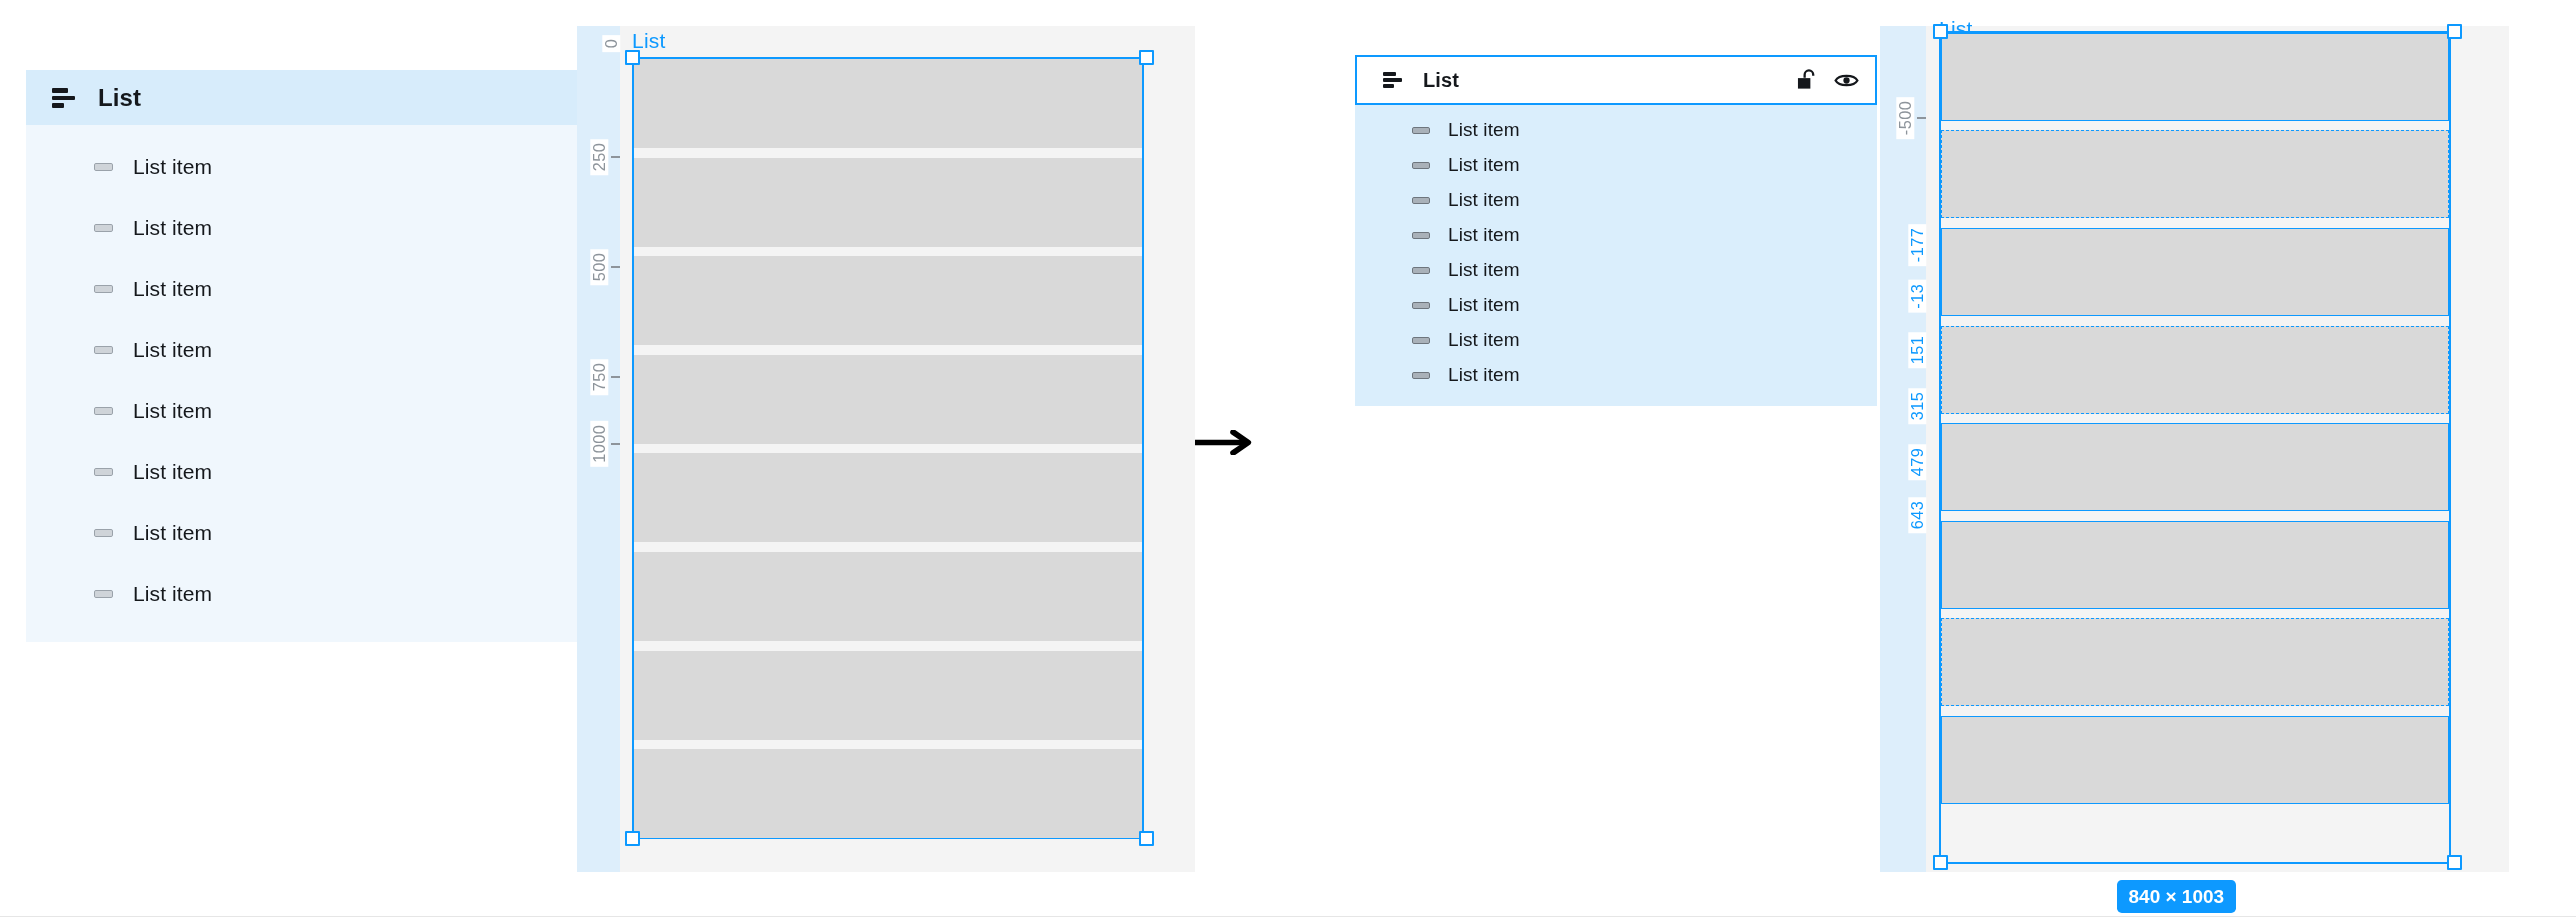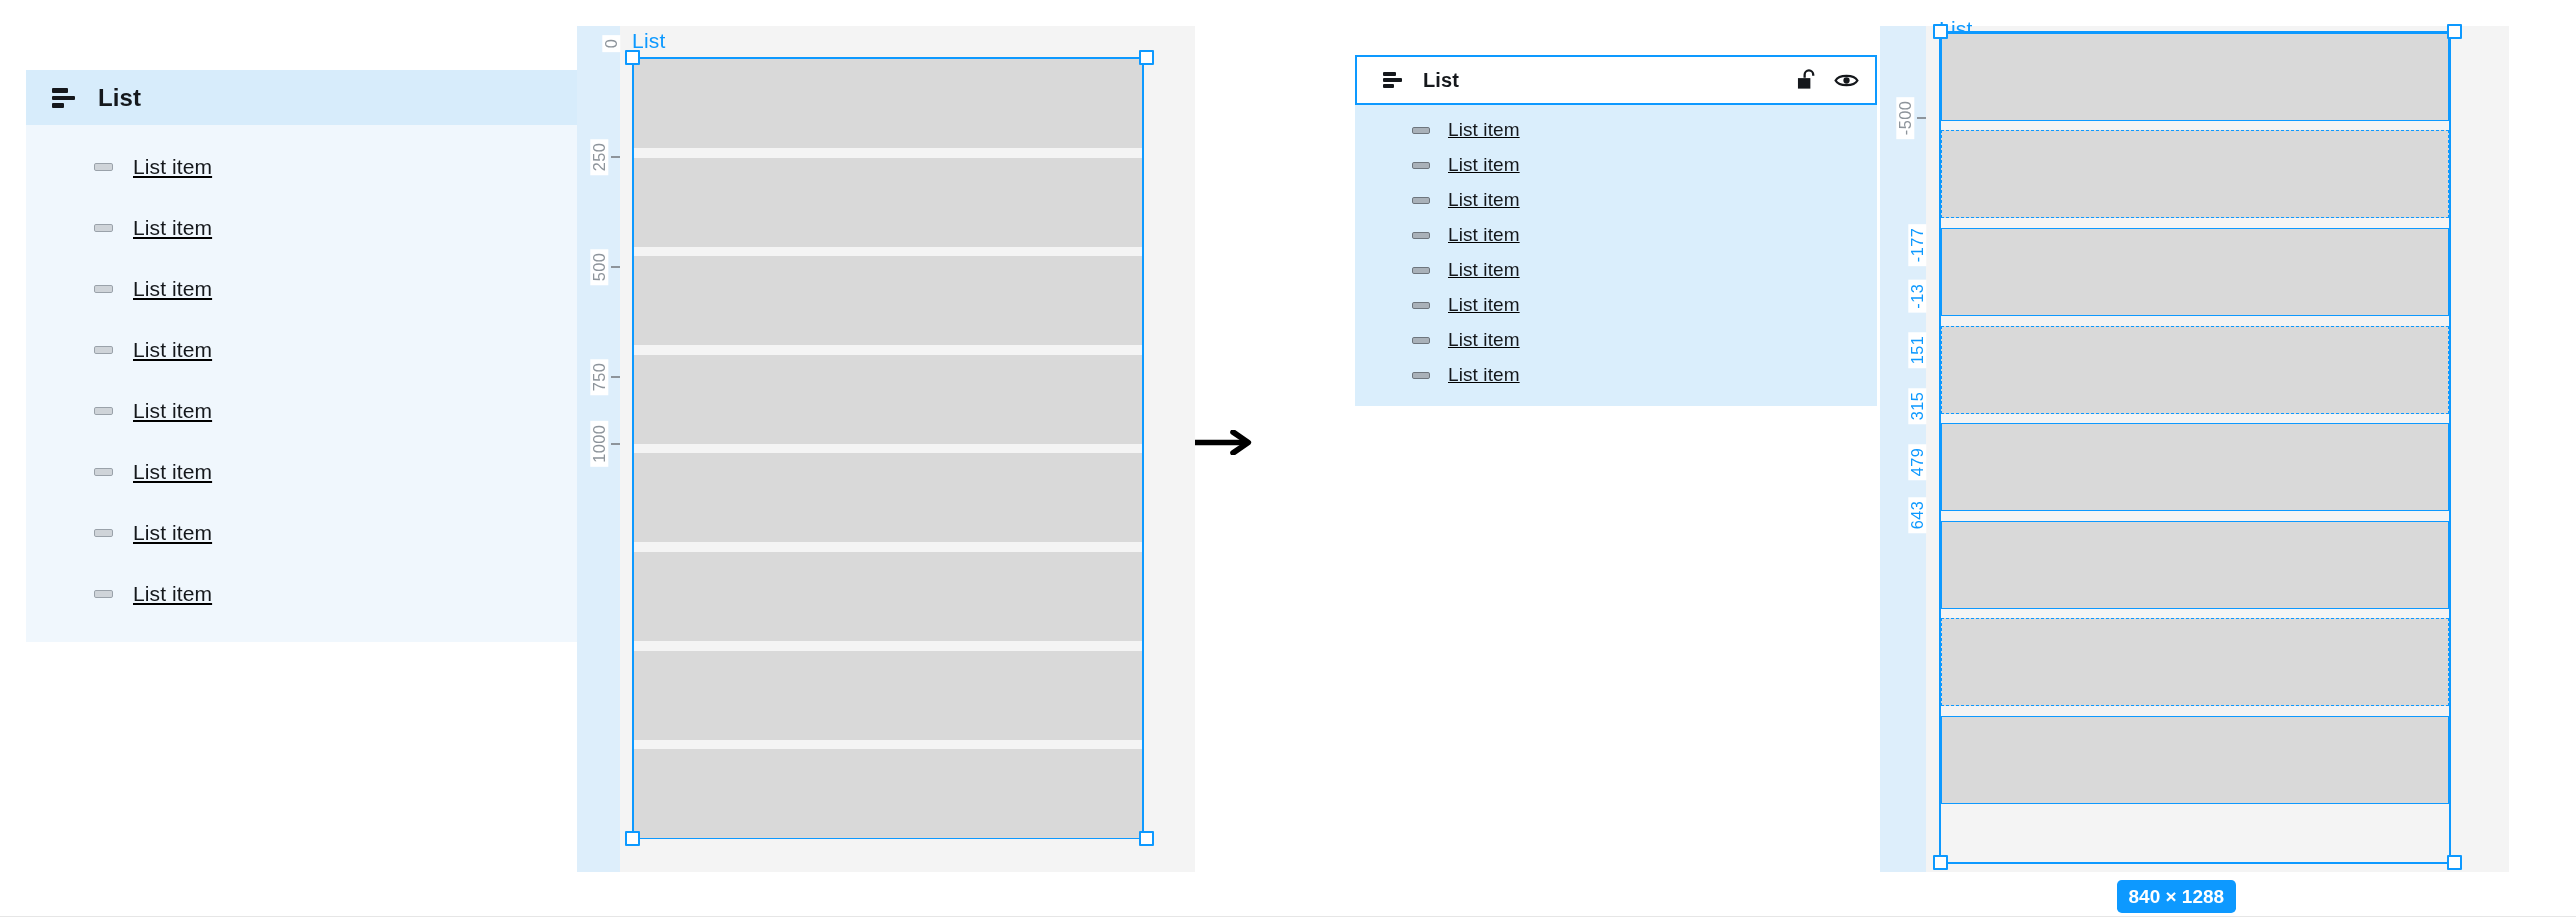--- a/index.html
+++ b/index.html
@@ -27,21 +27,21 @@
   .icon-list{
     width:25px;height:19px;position:relative;flex:0 0 auto;
   }
   .icon-list i{
     position:absolute;left:0;height:4.8px;background:#15181c;border-radius:1px;display:block;
   }
   .icon-list i:nth-child(1){top:0;width:16.3px;}
   .icon-list i:nth-child(2){top:7.7px;width:23px;}
   .icon-list i:nth-child(3){top:15.3px;width:12.4px;}
 
-  .panel-body{padding:0;text-decoration:underline;}
+  .panel-body{padding:0;}
   .list-row{
     display:flex;align-items:center;
     height:35px;
     padding-left:68px;
     box-sizing:border-box;
   }
   .list-row .bullet{
     width:19px;height:7.7px;flex:0 0 auto;
     background:#cfd4d9;border:1px solid #9aa2aa;border-radius:1.9px;
     box-sizing:border-box;
@@ -341,18 +341,18 @@
         <div class="gap"></div>
       <div class="sel-bar dashed" style="height:88px;"></div>
         <div class="gap"></div>
       <div class="sel-bar" style="height:88px;"></div>
     </div>
     <div class="handle" style="left:53px;top:-1.9px;"></div>
     <div class="handle" style="left:567px;top:-1.9px;"></div>
     <div class="handle" style="left:53px;top:829px;"></div>
     <div class="handle" style="left:567px;top:829px;"></div>
 
-    <div class="size-badge" style="left:237px;top:854px;">840 × 1288</div>
+    <div class="size-badge" style="left:237px;top:854px;">840 × 1003</div>
   </div>
 
   <div class="bottom-rule"></div>
 </div>
 
 
 </body></html>

